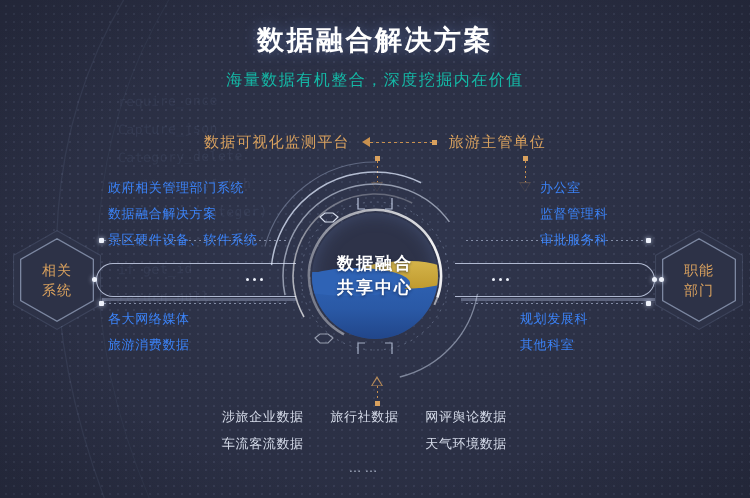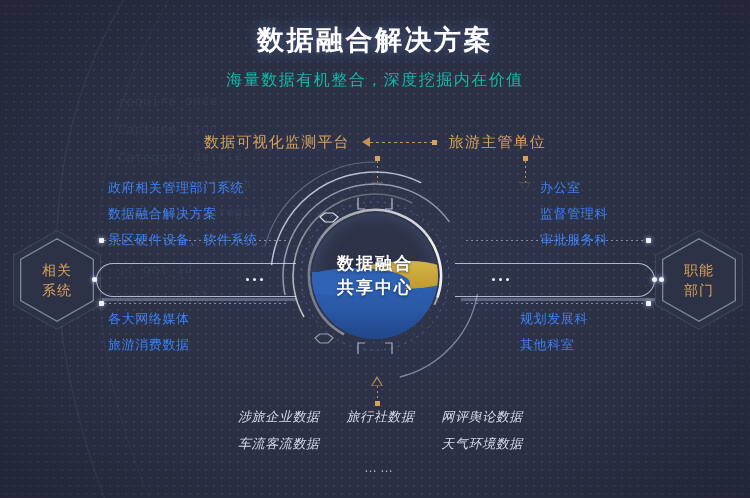--- a/index.html
+++ b/index.html
@@ -186,22 +186,22 @@
   }
 
   
   .col{position:absolute;display:flex;flex-direction:column;}
   .col .item{
     color:#3b82f6;font-size:13px;line-height:26px;letter-spacing:.6px;white-space:nowrap;
   }
   .col.r .item{text-align:left;}
 
   .bottomgrid{
-    position:absolute;left:228px;top:403px;width:305px;
-    display:flex;flex-direction:column;align-items:center;font-style:italic;
+    position:absolute;left:212px;top:403px;width:305px;
+    display:flex;flex-direction:column;align-items:center;
   }
   .bottomgrid .row{display:flex;width:100%;justify-content:space-between;}
   .bottomgrid .cell{
     color:#d6dcea;font-size:13px;line-height:27px;letter-spacing:.6px;white-space:nowrap;
     width:33.33%;text-align:center;
   }
   .bottomgrid .ellip{color:#aeb7cb;font-size:13px;letter-spacing:3px;line-height:22px;}
 </style>
 </head>
 <body>

